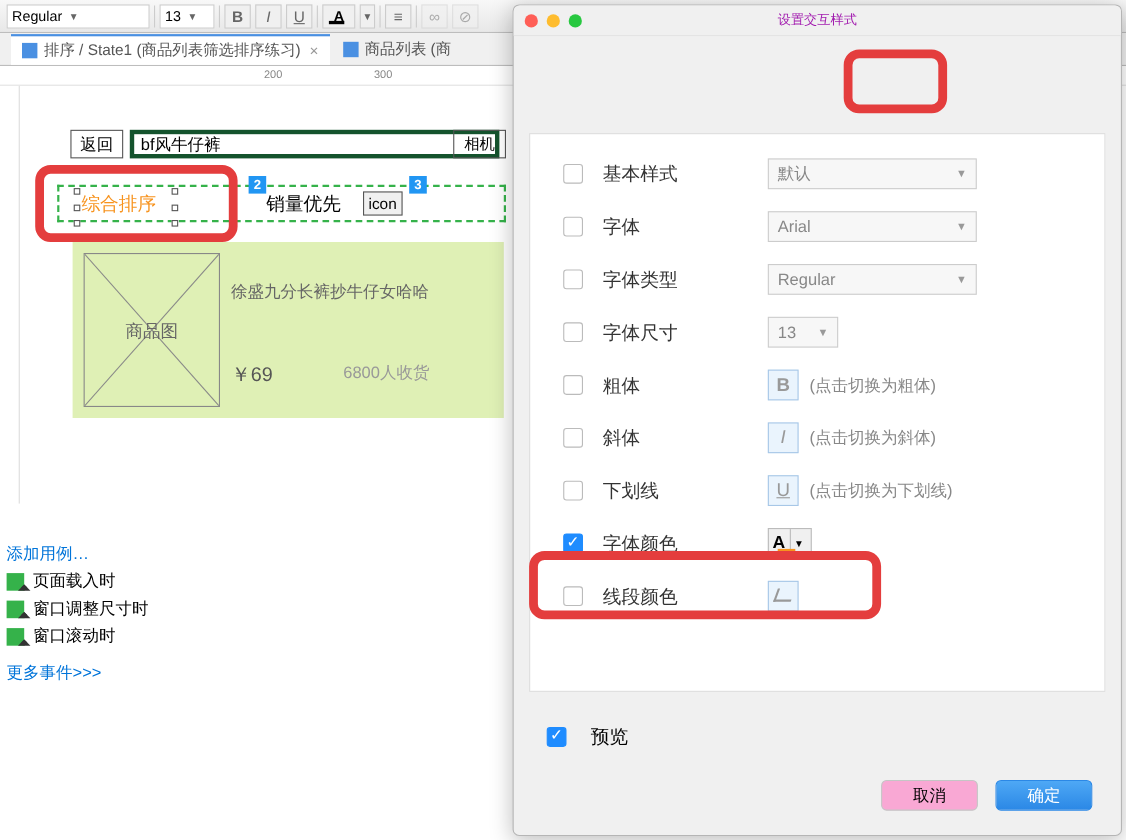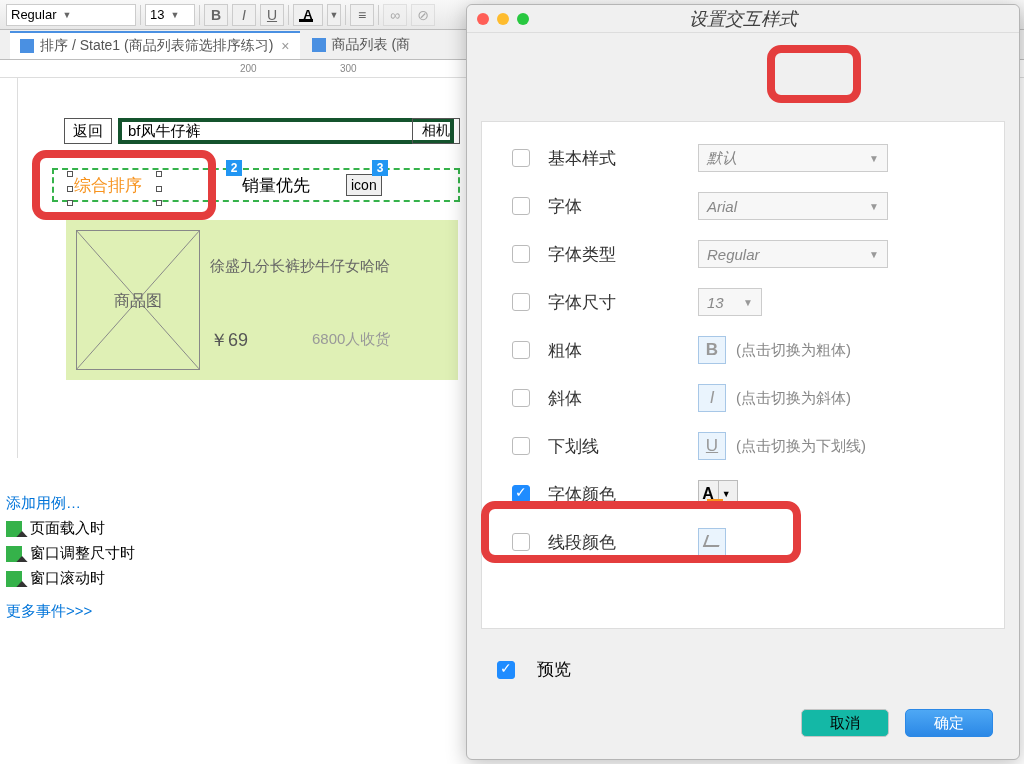--- a/index.html
+++ b/index.html
@@ -68,53 +68,53 @@
 .cases{position:absolute;top:494px;left:6px;font-size:15px;}
 .cases a{color:#0074d9;margin-top:28px;}
 .caseitem{display:flex;align-items:center;margin:6px 0;}
 .caseicon{width:16px;height:16px;background:#35b24a;margin-right:8px;position:relative;}
 .caseicon::after{content:"";position:absolute;right:-4px;bottom:-4px;border:4px solid transparent;border-left-color:#333;border-top-color:#333;transform:rotate(45deg);}
 .more{color:#0074d9;margin-top:14px;}
 
 
 .dialog{position:absolute;left:466px;top:4px;width:554px;height:756px;background:#f0f0f0;border:1px solid #b5b5b5;border-radius:6px;box-shadow:0 4px 20px rgba(0,0,0,.25);}
 .titlebar{height:28px;display:flex;align-items:center;justify-content:center;position:relative;background:#f0f0f0;border-bottom:1px solid #ddd;border-radius:6px 6px 0 0;}
-.titletext{font-size:18px;color:#404040;font-style:italic;}
+.titletext{font-size:12px;color:#a21caf;}
 .traffics{position:absolute;left:10px;display:flex;gap:8px;}
 .tl{width:12px;height:12px;border-radius:50%;}
 .tl.r{background:#ff5f57;}
 .tl.y{background:#febc2e;}
 .tl.g{background:#28c840;}
 
 .statetabs{display:flex;justify-content:center;padding:12px 0;}
 .statetabs .st{width:98px;height:26px;border:1px solid #b5b5b5;display:flex;align-items:center;justify-content:center;font-size:16px;background:#f6f6f6;margin-left:-1px;}
 .statetabs .st.active{background:#cfe7f8;}
 
 .props{position:absolute;top:116px;left:14px;right:14px;bottom:130px;background:#fff;border:1px solid #ddd;overflow:auto;padding:12px 12px;}
 .prow{display:flex;align-items:center;padding:10px 18px;}
 .prow .lbl{font-size:17px;color:#333;width:150px;}
 .chk{width:18px;height:18px;border:1px solid #bbb;border-radius:3px;margin-right:18px;background:#fff;}
 .chk.on{background:#1f8cff;border-color:#1f8cff;position:relative;}
 .chk.on::after{content:"✓";color:#fff;position:absolute;left:2px;top:-2px;font-size:14px;}
-.pctl{border:1px solid #ccc;background:#f7f7f7;height:28px;display:flex;align-items:center;padding:0 8px;font-size:15px;color:#888;width:190px;font-style:italic;}
+.pctl{border:1px solid #ccc;background:#f7f7f7;height:28px;display:flex;align-items:center;padding:0 8px;font-size:15px;color:#888;width:190px;}
 .pctl .arr{margin-left:auto;font-size:10px;color:#999;}
 .pctl.sm{width:64px;}
 .fmt{width:28px;height:28px;border:1px solid #a7c7e7;background:#eaf4fd;display:flex;align-items:center;justify-content:center;font-size:17px;color:#999;font-weight:bold;}
 .fmt.i{font-style:italic;font-weight:normal;}
 .fmt.u{text-decoration:underline;font-weight:normal;}
 .hint{margin-left:10px;font-size:15px;color:#888;}
 .colorA{width:40px;height:28px;border:1px solid #bbb;background:#f0f0f0;display:flex;align-items:center;justify-content:center;position:relative;font-weight:bold;font-size:16px;}
 .colorA .ul{position:absolute;bottom:4px;left:8px;width:16px;height:4px;background:#f7931e;}
 .colorA .dr{width:16px;height:26px;border-left:1px solid #bbb;display:flex;align-items:center;justify-content:center;margin-left:4px;font-size:9px;}
 .lineA{width:28px;height:28px;border:1px solid #a7c7e7;background:#eaf4fd;position:relative;}
 .lineA::before{content:"";position:absolute;left:6px;top:6px;width:14px;height:10px;border:2px solid #999;border-top:none;border-right:none;transform:skewX(-20deg);}
 
 .preview{position:absolute;bottom:78px;left:30px;display:flex;align-items:center;}
 .dlgbtns{position:absolute;bottom:22px;right:26px;display:flex;gap:16px;}
-.dlgbtn{width:88px;height:28px;border:1px solid #c5c5c5;border-radius:5px;display:flex;align-items:center;justify-content:center;font-size:15px;background:#14b8a6;}
+.dlgbtn{width:88px;height:28px;border:1px solid #c5c5c5;border-radius:5px;display:flex;align-items:center;justify-content:center;font-size:15px;background:#f9a8d4;}
 .dlgbtn.primary{background:linear-gradient(#4ea8f5,#2b88e6);color:#fff;border-color:#2b88e6;}
 </style>
 </head>
 <body>
 
 <div class="toolbar">
   <div class="combo" style="width:130px">
       <span>Regular</span>
       <span class="arr">▼</span>
     </div>
@@ -162,21 +162,21 @@
     <div class="camera">相机</div>
 
     <div class="sortrow">
       <div style="position:relative;margin-left:10px">
         <span class="sortbtn sel">综合排序</span>
         <div class="handle h1"></div><div class="handle h2"></div><div class="handle h3"></div><div class="handle h4"></div><div class="handle h5"></div><div class="handle h6"></div>
       </div>
       <div class="badge" style="left:172px;top:-10px">2</div>
       <span class="sortbtn" style="margin-left:100px">销量优先</span>
       <div class="badge" style="left:318px;top:-10px">3</div>
-      <span class="iconbtn" style="margin-left:36px">icon</span>
+      <span class="iconbtn" style="margin-left:20px">icon</span>
     </div>
 
     <div class="card">
       <div class="prodimg">
         <svg viewBox="0 0 124 140">
             <line x1="0" y1="0" x2="124" y2="140" stroke="#888"></line>
             <line x1="124" y1="0" x2="0" y2="140" stroke="#888"></line>
           </svg>
         <div style="position:absolute;top:60px;left:0;right:0;text-align:center;font-size:16px;color:#666">商品图</div>
       </div>

